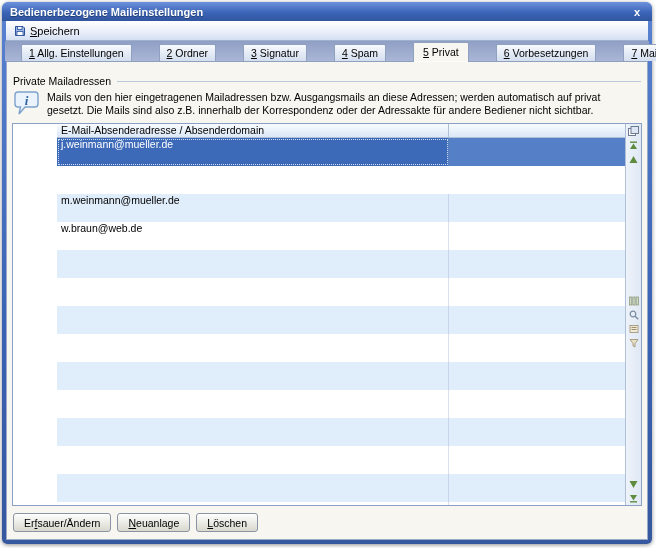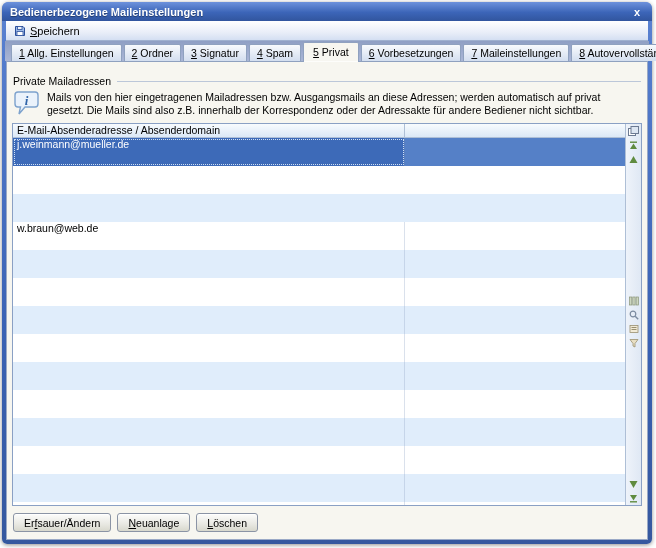--- a/index.html
+++ b/index.html
@@ -10,36 +10,36 @@
   
   .titlebar{height:19px;display:flex;align-items:center;padding:0 4px;color:#fff;font-weight:bold;
     background:linear-gradient(#6d92dc,#3c65b8 55%,#31559e);border-radius:6px 6px 0 0;margin:0 -4px;padding:0 8px;}
   .titlebar .ttl{flex:1;text-shadow:0 1px 1px rgba(0,0,0,.4);}
   .closex{color:#fff;font-weight:bold;font-size:11px;padding:0 4px;cursor:default;}
   
   .toolbar{height:19px;background:linear-gradient(#ffffff,#e9eef8 60%,#d4dff2);border-bottom:1px solid #9fb0cf;
     display:flex;padding:0 4px;}
   .toolbtn{display:flex;align-items:center;gap:4px;padding:1px 6px 1px 3px;border:1px solid transparent;border-radius:2px;}
   
-  .tabstrip{height:20px;display:flex;align-items:flex-end;padding:0 6px;background:linear-gradient(#8f9fc4,#aab6d6);margin:0 -1px;}
+  .tabstrip{height:20px;display:flex;align-items:flex-end;padding:0 16px;background:linear-gradient(#8f9fc4,#aab6d6);margin:0 -1px;gap:25px;}
   .tab{background:linear-gradient(#f8fafd,#d3deef);border:1px solid #8fa1bf;border-bottom:none;border-radius:2px 2px 0 0;
     padding:2px 7px 2px 7px;margin-right:2px;height:12px;line-height:12px;white-space:nowrap;font-size:10.5px;}
   .tab.active{background:#f7f6f0;height:15px;line-height:15px;padding:2px 9px;position:relative;z-index:3;
     box-shadow:0 -1px 1px rgba(255,255,255,.8) inset;margin-bottom:-1px;}
   .key{text-decoration:underline;}
   
   .panel{flex:1;background:#f7f6f0;border:1px solid #9aa9c6;border-top:1px solid #8fa1bf;position:relative;z-index:2;
     display:flex;flex-direction:column;padding:2px 3px 3px 3px;overflow:hidden;}
   .groupbox{display:flex;align-items:center;margin:11px 3px 0 3px;}
   .groupbox .gl{white-space:nowrap;padding-right:6px;font-size:10.5px;}
   .groupbox .rule{flex:1;border-top:1px solid #bcc7d9;height:0;margin-top:1px;}
   .inforow{display:flex;gap:8px;padding:3px 4px 5px 4px;align-items:flex-start;}
   .infotxt{font-size:10.5px;line-height:13px;padding-top:1px;}
   
-  .grid{margin:1px 2px 0 2px;flex:1;display:flex;border:1px solid #8aa0c4;background:#fff;min-height:0;}
+  .grid{margin:1px 2px 0 2px;flex:1;display:flex;border:1px solid #8aa0c4;background:#fff;min-height:0;padding-left:44px;}
   .gridmain{flex:1;display:flex;flex-direction:column;overflow:hidden;}
   .ghead{height:13px;line-height:13px;background:linear-gradient(#f8fbfe,#dbe8f6);border-bottom:1px solid #aebfd6;
     display:flex;font-size:10.5px;}
   .ghead .h1{width:392px;padding-left:4px;border-right:1px solid #aebfd6;box-sizing:border-box;}
   .ghead .h2{flex:1;}
   .gbody{flex:1;overflow:hidden;}
   .grow{height:28px;line-height:13px;display:flex;font-size:10.5px;}
   .grow .c1{width:392px;padding-left:4px;box-sizing:border-box;border-right:1px solid rgba(150,170,200,.35);
     white-space:nowrap;overflow:hidden;}
   .grow .c2{flex:1;}
@@ -116,20 +116,21 @@
         </div>
         <div class="gbody" id="gbody">
             <div class="grow alt sel">
               <span class="c1">j.weinmann@mueller.de</span>
               <span class="c2"></span>
             </div>
             <div class="grow">
               <span class="c2"></span>
             </div>
             <div class="grow alt">
+              <span class="c1">m.weinmann@mueller.de</span>
               <span class="c2"></span>
             </div>
             <div class="grow">
               <span class="c1">w.braun@web.de</span>
               <span class="c2"></span>
             </div>
             <div class="grow alt">
               <span class="c1"></span>
               <span class="c2"></span>
             </div>

